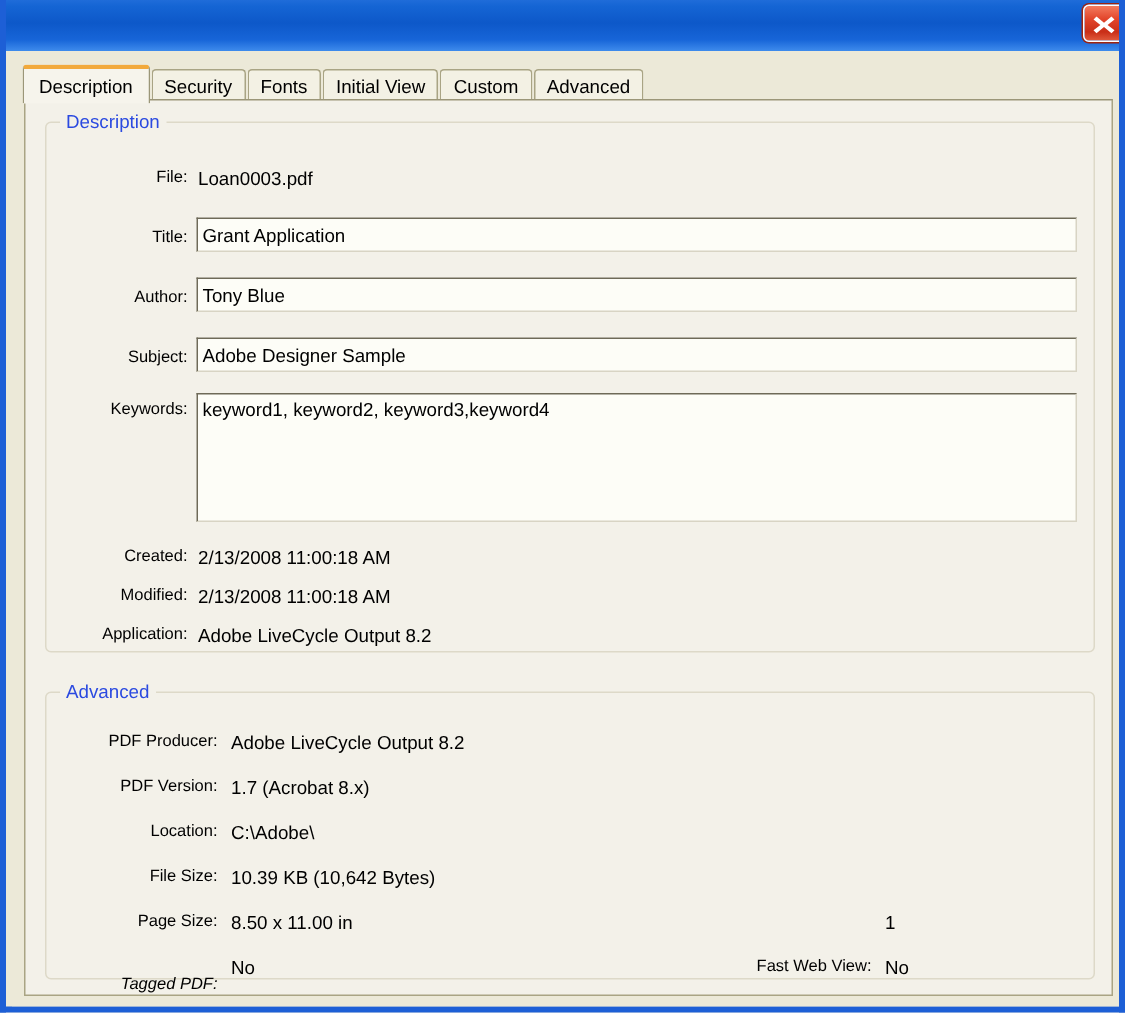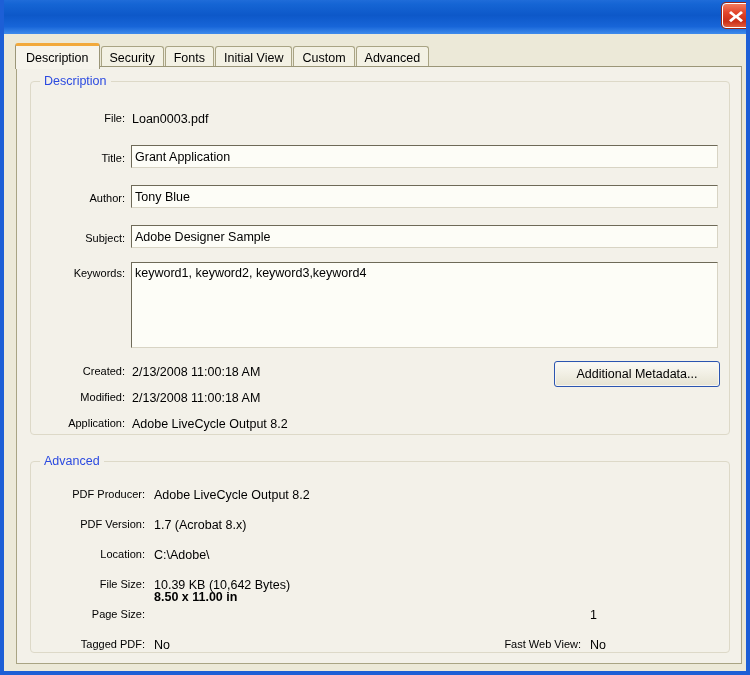--- a/index.html
+++ b/index.html
@@ -262,42 +262,41 @@
 
       <div class="lbl" style="left:20px; top:298px; width:88px;">Created:</div>
       <div class="val" style="left:115px; top:298px;">2/13/2008 11:00:18 AM</div>
 
       <div class="lbl" style="left:20px; top:324px; width:88px;">Modified:</div>
       <div class="val" style="left:115px; top:324px;">2/13/2008 11:00:18 AM</div>
 
       <div class="lbl" style="left:20px; top:350px; width:88px;">Application:</div>
       <div class="val" style="left:115px; top:350px;">Adobe LiveCycle Output 8.2</div>
 
-      <button class="pushbutton" style="left:537px; top:294px; width:166px; height:26px;">Additional Metadata...</button>
 
       <div class="groupbox" style="left:13px; top:394px; width:700px; height:192px;">
         <div class="group-legend">Advanced</div>
       </div>
 
       <div class="lbl" style="left:20px; top:421px; width:108px;">PDF Producer:</div>
       <div class="val" style="left:137px; top:421px;">Adobe LiveCycle Output 8.2</div>
 
       <div class="lbl" style="left:20px; top:451px; width:108px;">PDF Version:</div>
       <div class="val" style="left:137px; top:451px;">1.7 (Acrobat 8.x)</div>
 
       <div class="lbl" style="left:20px; top:481px; width:108px;">Location:</div>
       <div class="val" style="left:137px; top:481px;">C:\Adobe\</div>
 
       <div class="lbl" style="left:20px; top:511px; width:108px;">File Size:</div>
       <div class="val" style="left:137px; top:511px;">10.39 KB (10,642 Bytes)</div>
 
       <div class="lbl" style="left:20px; top:541px; width:108px;">Page Size:</div>
-      <div class="val" style="left:137px; top:523px;font-weight:bold;">8.50 x 11.00 in</div>
-
-      <div class="lbl" style="left:20px; top:571px; width:108px;">Tagged PDF:</div>
+      <div class="val" style="left:137px; top:541px;">8.50 x 11.00 in</div>
+
+      <div class="lbl" style="left:20px; top:583px; width:108px;font-style:italic;">Tagged PDF:</div>
       <div class="val" style="left:137px; top:571px;">No</div>
 
       <div class="val" style="left:573px; top:541px;">1</div>
 
       <div class="lbl" style="left:340px; top:571px; width:224px;">Fast Web View:</div>
       <div class="val" style="left:573px; top:571px;">No</div>
 
     </div>
   </div>
 </div>

